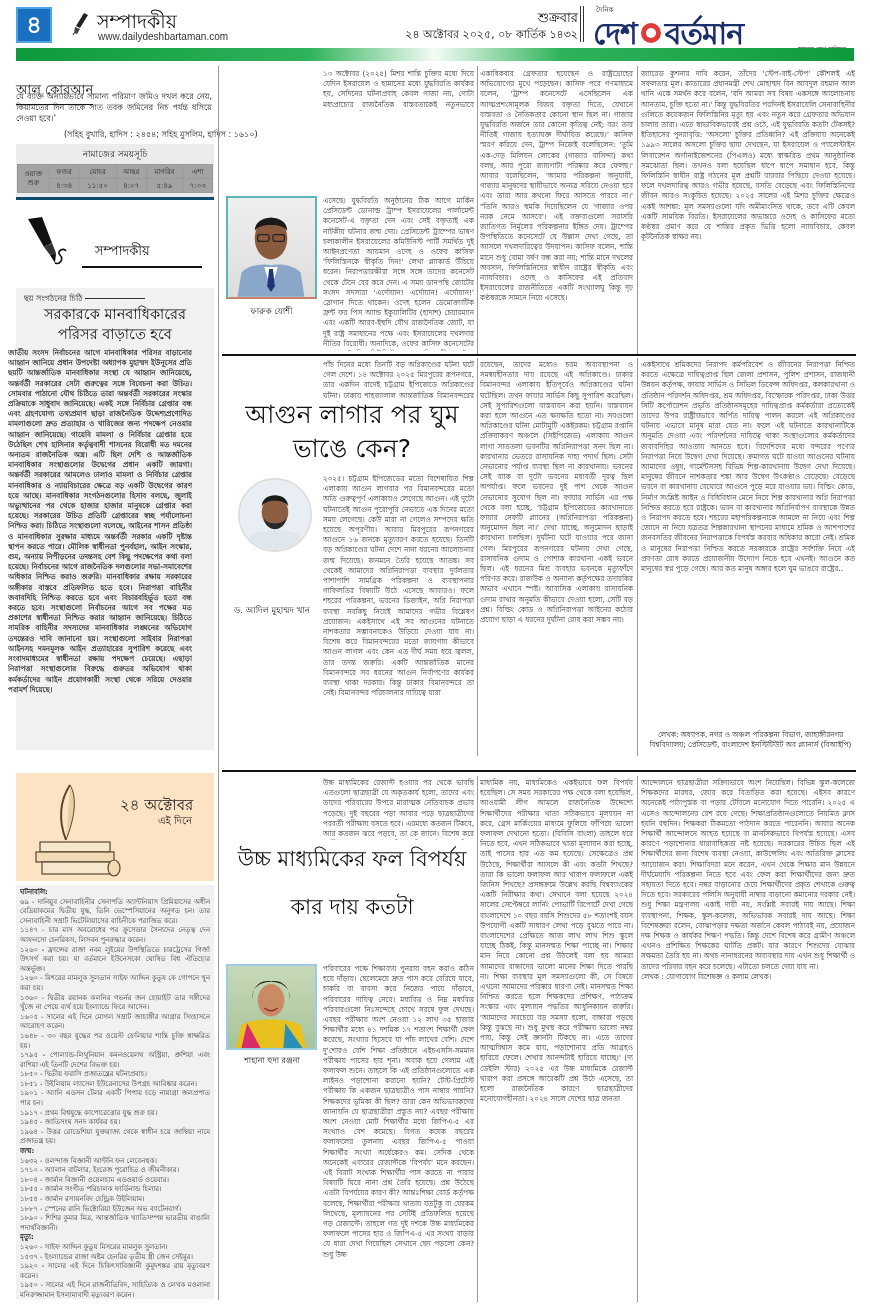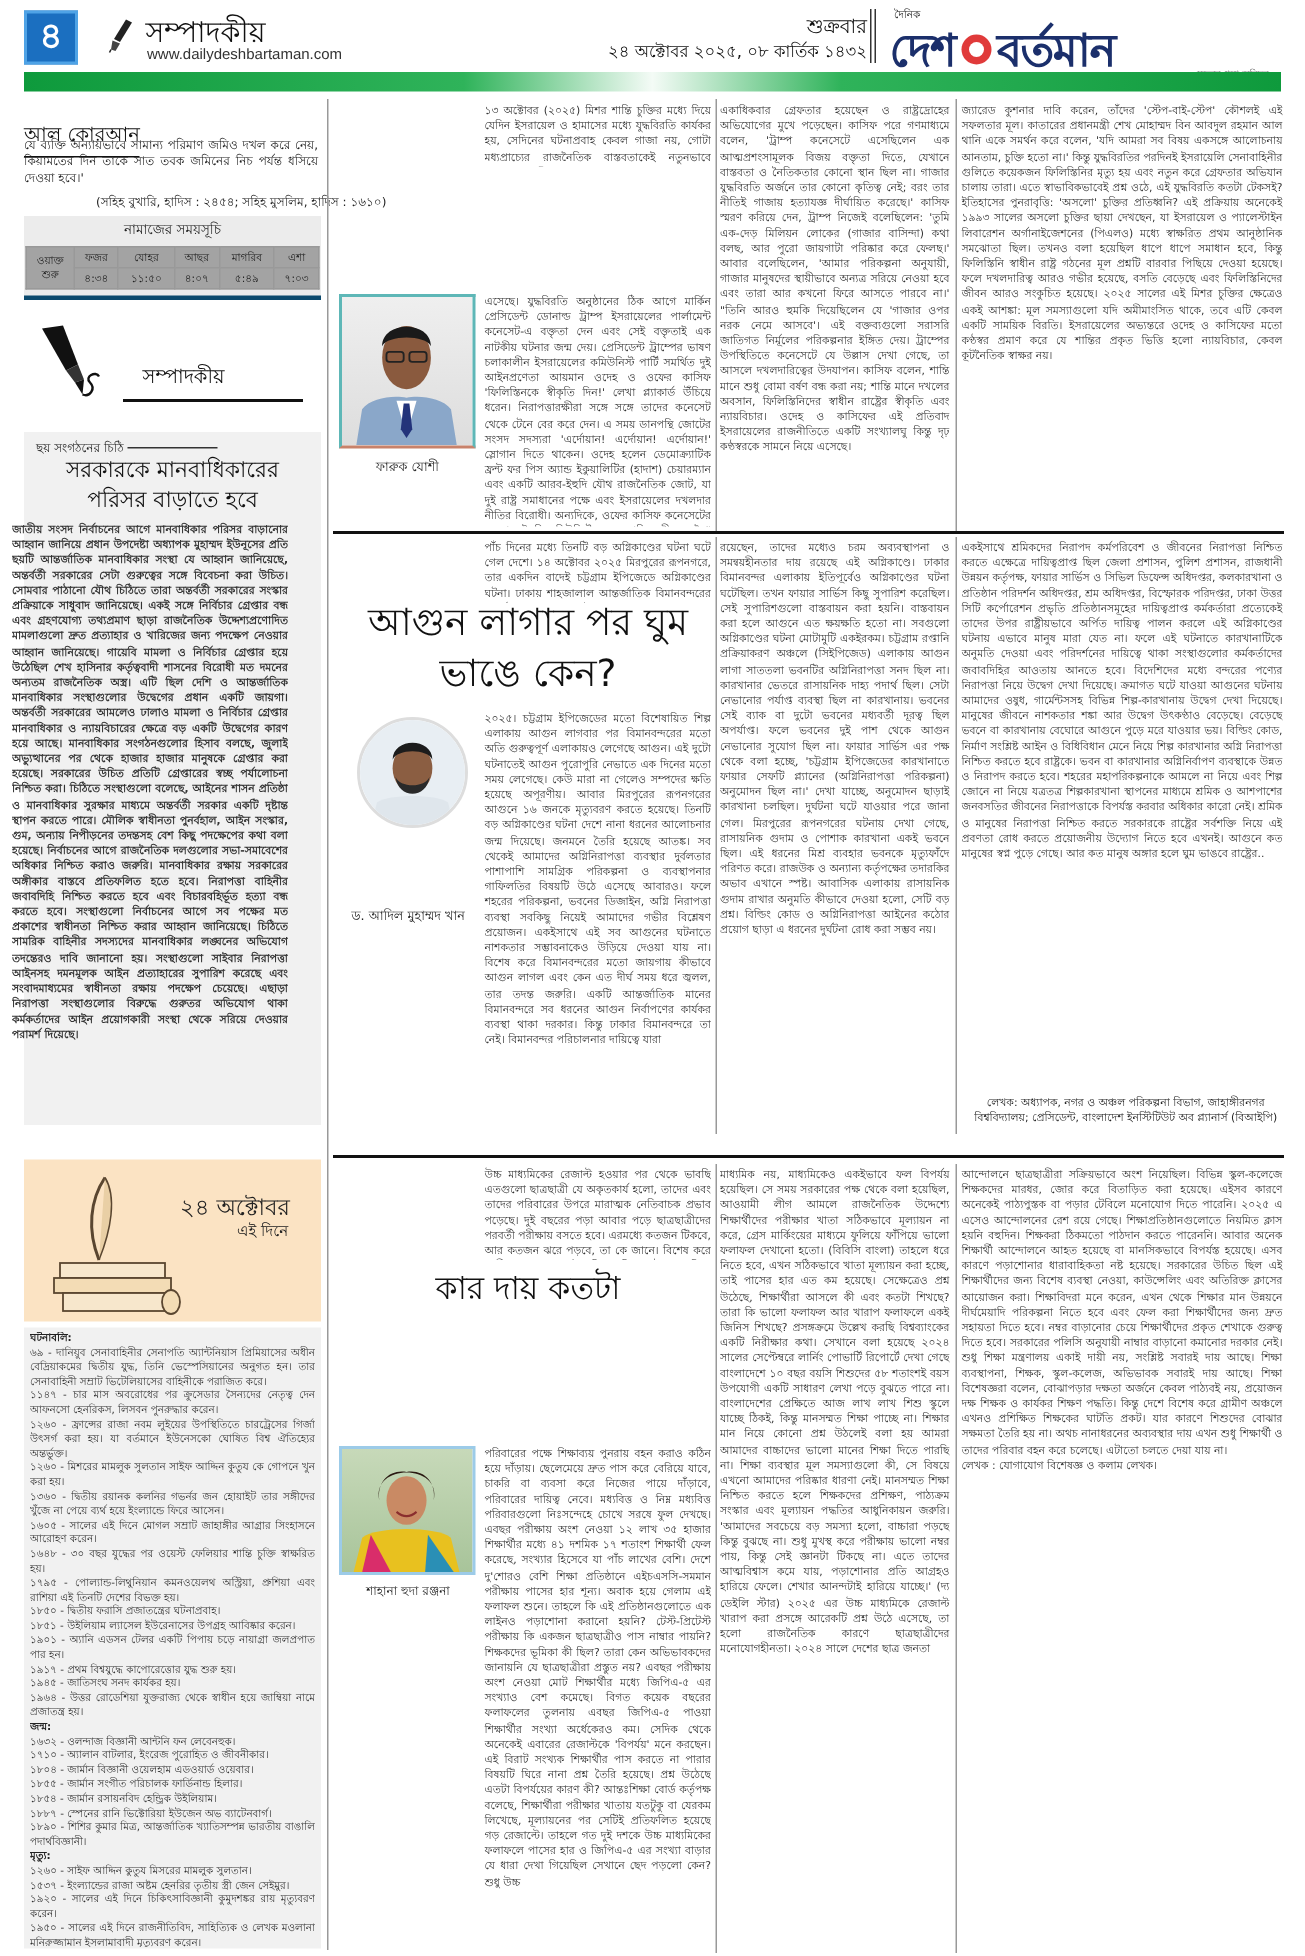--- a/index.html
+++ b/index.html
@@ -237,20 +237,21 @@
 <div class="colrule" style="left:477px;top:358px;height:398px"></div>
 <div class="col a2-col2">রয়েছেন, তাদের মধ্যেও চরম অব্যবস্থাপনা ও সমন্বয়হীনতার দায় রয়েছে এই অগ্নিকাণ্ডে। ঢাকার বিমানবন্দর এলাকায় ইতিপূর্বেও অগ্নিকাণ্ডের ঘটনা ঘটেছিল। তখন ফায়ার সার্ভিস কিছু সুপারিশ করেছিল। সেই সুপারিশগুলো বাস্তবায়ন করা হয়নি। বাস্তবায়ন করা হলে আগুনে এত ক্ষয়ক্ষতি হতো না। সবগুলো অগ্নিকাণ্ডের ঘটনা মোটামুটি একইরকম। চট্টগ্রাম রপ্তানি প্রক্রিয়াকরণ অঞ্চলে (সিইপিজেড) এলাকায় আগুন লাগা সাততলা ভবনটির অগ্নিনিরাপত্তা সনদ ছিল না। কারখানার ভেতরে রাসায়নিক দাহ্য পদার্থ ছিল। সেটা নেভানোর পর্যাপ্ত ব্যবস্থা ছিল না কারখানায়। ভবনের সেই ব্যাক বা দুটো ভবনের মধ্যবর্তী দূরত্ব ছিল অপর্যাপ্ত। ফলে ভবনের দুই পাশ থেকে আগুন নেভানোর সুযোগ ছিল না। ফায়ার সার্ভিস এর পক্ষ থেকে বলা হচ্ছে, 'চট্টগ্রাম ইপিজেডের কারখানাতে ফায়ার সেফটি প্ল্যানের (অগ্নিনিরাপত্তা পরিকল্পনা) অনুমোদন ছিল না।' দেখা যাচ্ছে, অনুমোদন ছাড়াই কারখানা চলছিল। দুর্ঘটনা ঘটে যাওয়ার পরে জানা গেল। মিরপুরের রূপনগরের ঘটনায় দেখা গেছে, রাসায়নিক গুদাম ও পোশাক কারখানা একই ভবনে ছিল। এই ধরনের মিশ্র ব্যবহার ভবনকে মৃত্যুফাঁদে পরিণত করে। রাজউক ও অন্যান্য কর্তৃপক্ষের তদারকির অভাব এখানে স্পষ্ট। আবাসিক এলাকায় রাসায়নিক গুদাম রাখার অনুমতি কীভাবে দেওয়া হলো, সেটি বড় প্রশ্ন। বিল্ডিং কোড ও অগ্নিনিরাপত্তা আইনের কঠোর প্রয়োগ ছাড়া এ ধরনের দুর্ঘটনা রোধ করা সম্ভব নয়।</div>
 <div class="colrule" style="left:637px;top:358px;height:398px"></div>
 <div class="col a2-col3">একইসাথে শ্রমিকদের নিরাপদ কর্মপরিবেশ ও জীবনের নিরাপত্তা নিশ্চিত করতে এক্ষেত্রে দায়িত্বপ্রাপ্ত ছিল জেলা প্রশাসন, পুলিশ প্রশাসন, রাজধানী উন্নয়ন কর্তৃপক্ষ, ফায়ার সার্ভিস ও সিভিল ডিফেন্স অধিদপ্তর, কলকারখানা ও প্রতিষ্ঠান পরিদর্শন অধিদপ্তর, শ্রম অধিদপ্তর, বিস্ফোরক পরিদপ্তর, ঢাকা উত্তর সিটি কর্পোরেশন প্রভৃতি প্রতিষ্ঠানসমূহের দায়িত্বপ্রাপ্ত কর্মকর্তারা প্রত্যেকেই তাদের উপর রাষ্ট্রীয়ভাবে অর্পিত দায়িত্ব পালন করলে এই অগ্নিকাণ্ডের ঘটনায় এভাবে মানুষ মারা যেত না। ফলে এই ঘটনাতে কারখানাটিকে অনুমতি দেওয়া এবং পরিদর্শনের দায়িত্বে থাকা সংস্থাগুলোর কর্মকর্তাদের জবাবদিহির আওতায় আনতে হবে। বিদেশিদের মধ্যে বন্দরের পণ্যের নিরাপত্তা নিয়ে উদ্বেগ দেখা দিয়েছে। ক্রমাগত ঘটে যাওয়া আগুনের ঘটনায় আমাদের ওষুধ, গার্মেন্টসসহ বিভিন্ন শিল্প-কারখানায় উদ্বেগ দেখা দিয়েছে। মানুষের জীবনে নাশকতার শঙ্কা আর উদ্বেগ উৎকণ্ঠাও বেড়েছে। বেড়েছে ভবনে বা কারখানায় বেঘোরে আগুনে পুড়ে মরে যাওয়ার ভয়। বিল্ডিং কোড, নির্মাণ সংশ্লিষ্ট আইন ও বিধিবিধান মেনে নিয়ে শিল্প কারখানার অগ্নি নিরাপত্তা নিশ্চিত করতে হবে রাষ্ট্রকে। ভবন বা কারখানার অগ্নিনির্বাপণ ব্যবস্থাকে উন্নত ও নিরাপদ করতে হবে। শহরের মহাপরিকল্পনাকে আমলে না নিয়ে এবং শিল্প জোনে না নিয়ে যত্রতত্র শিল্পকারখানা স্থাপনের মাধ্যমে শ্রমিক ও আশপাশের জনবসতির জীবনের নিরাপত্তাকে বিপর্যস্ত করবার অধিকার কারো নেই। শ্রমিক ও মানুষের নিরাপত্তা নিশ্চিত করতে সরকারকে রাষ্ট্রের সর্বশক্তি নিয়ে এই প্রবণতা রোধ করতে প্রয়োজনীয় উদ্যোগ নিতে হবে এখনই। আগুনে কত মানুষের স্বপ্ন পুড়ে গেছে। আর কত মানুষ অঙ্গার হলে ঘুম ভাঙবে রাষ্ট্রের..</div>
 <div class="a2-author">লেখক: অধ্যাপক, নগর ও অঞ্চল পরিকল্পনা বিভাগ, জাহাঙ্গীরনগর বিশ্ববিদ্যালয়; প্রেসিডেন্ট, বাংলাদেশ ইনস্টিটিউট অব প্ল্যানার্স (বিআইপি)</div>
 
 <div class="hrule" style="left:222px;top:770px;width:634px"></div>
 
 <div class="col a3-intro">উচ্চ মাধ্যমিকের রেজাল্ট হওয়ার পর থেকে ভাবছি এতগুলো ছাত্রছাত্রী যে অকৃতকার্য হলো, তাদের এবং তাদের পরিবারের উপরে মারাত্মক নেতিবাচক প্রভাব পড়েছে। দুই বছরের পড়া আবার পড়ে ছাত্রছাত্রীদের পরবর্তী পরীক্ষায় বসতে হবে। এরমধ্যে কতজন টিকবে, আর কতজন ঝরে পড়বে, তা কে জানে। বিশেষ করে ছাত্রীরা ফেল করলেই পরিবার বিয়ের উদ্যোগ নিয়ে থাকে। আর অধিকাংশ</div>
 <div class="a3-headline">
+  <div>উচ্চ মাধ্যমিকের ফল বিপর্যয়</div>
   <div>কার দায় কতটা</div>
 </div>
 <div class="a3-photo">
   <svg width="100%" height="100%" viewBox="0 0 91 86">
     <path d="M8 86 L14 62 C24 54, 66 54, 76 62 L82 86 Z" fill="#e8c11f"></path>
     <path d="M20 60 L34 86 L14 86 Z" fill="#d92d6a"></path>
     <path d="M60 60 L78 86 L58 86 Z" fill="#2a8fb5"></path>
     <ellipse cx="45" cy="36" rx="14" ry="17" fill="#c98a64"></ellipse>
     <path d="M26 36 C20 10, 70 10, 64 36 C66 22, 56 14, 45 16 C34 14, 24 22, 26 36 Z" fill="#2a1a12"></path>
     <path d="M38 44 Q45 50, 52 44" stroke="#8a2e2e" stroke-width="1.5" fill="none"></path>

